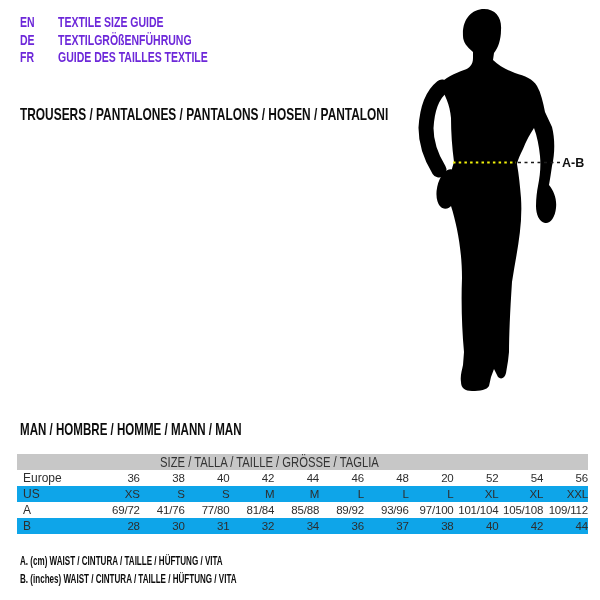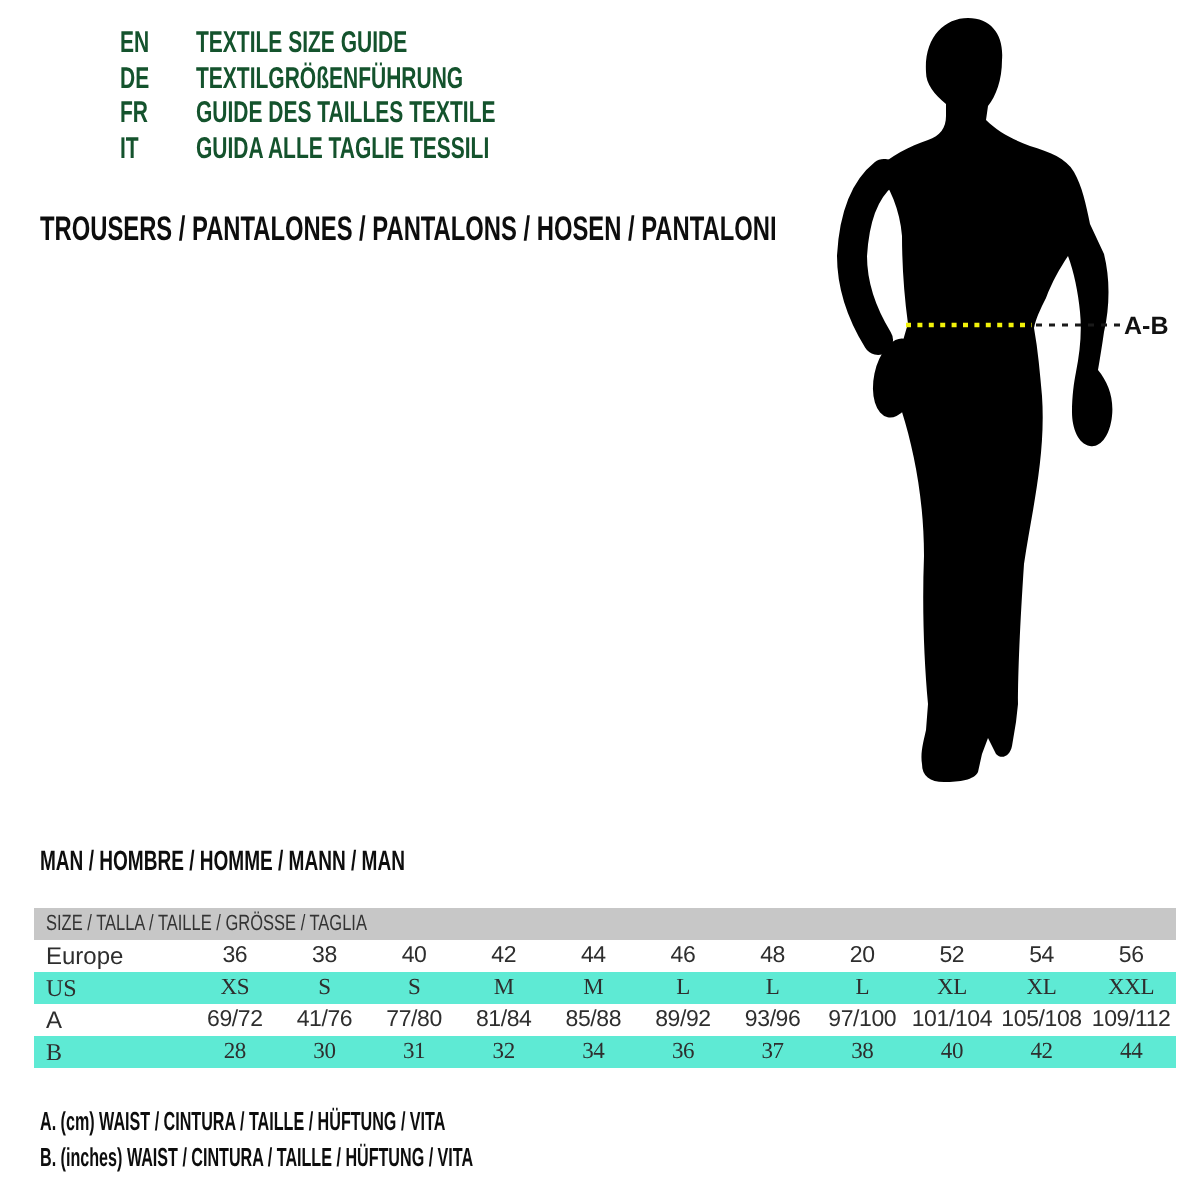--- a/index.html
+++ b/index.html
@@ -7,38 +7,38 @@
     position:relative;width:600px;height:600px;background:#ffffff;
     font-family:"Liberation Sans","DejaVu Sans",sans-serif;color:#111;
     overflow:hidden;
   }
   .cond{display:inline-block;transform:scaleX(0.7);transform-origin:0 50%;white-space:nowrap;}
   .cond85{display:inline-block;transform:scaleX(0.75);transform-origin:0 50%;white-space:nowrap;}
   .cond62{display:inline-block;transform:scaleX(0.62);transform-origin:0 50%;white-space:nowrap;}
   .cond68{display:inline-block;transform:scaleX(0.68);transform-origin:0 50%;white-space:nowrap;}
 
   .lang-list{position:absolute;left:20px;top:13px;}
-  .lang-row{display:flex;height:17.6px;line-height:17.6px;font-size:15px;font-weight:bold;color:#14532d;margin-left:40px;}
+  .lang-row{display:flex;height:17.6px;line-height:17.6px;font-size:15px;font-weight:bold;color:#6d28d9;}
   .lang-code{width:38px;}
   .garment-title{position:absolute;left:20px;top:106px;height:18px;line-height:18px;
     font-size:17px;font-weight:bold;color:#0d0d0d;}
 
   .figure-wrap{position:absolute;left:405px;top:0;width:195px;height:400px;}
 
   .man-title{position:absolute;left:20px;top:422px;height:16px;line-height:16px;
-    font-size:14px;font-weight:bold;color:#0d0d0d;}
+    font-size:17px;font-weight:bold;color:#0d0d0d;}
 
   .size-table{position:absolute;left:17px;top:454px;width:571px;}
   .thead{height:16px;line-height:16px;background:#c7c7c7;padding-left:6px;
-    font-size:11px;color:#333;}
+    font-size:15px;color:#333;text-align:center;}
   .trow{display:grid;grid-template-columns:78px repeat(11,1fr);height:16px;line-height:16px;
     font-size:12px;color:#2e2e2e;}
-  .trow.stripe{background:#5eead4;font-family:Liberation Serif, serif;}
+  .trow.stripe{background:#0ea5e9;}
   .cell.label{padding-left:6px;}
-  .cell.val{text-align:center;font-size:11.5px;letter-spacing:-0.2px;}
+  .cell.val{text-align:right;font-size:11.5px;letter-spacing:-0.2px;}
 
   .footnotes{position:absolute;left:20px;top:552px;}
   .footnote{height:18.2px;line-height:18.2px;font-size:13px;font-weight:bold;color:#0d0d0d;}
 </style>
 </head>
 <body>
 
 <div class="canvas">
 
   <div class="lang-list">
@@ -46,24 +46,20 @@
       <span class="lang-code"><span class="cond">EN</span></span>
       <span class="cond">TEXTILE SIZE GUIDE</span>
     </div>
     <div class="lang-row">
       <span class="lang-code"><span class="cond">DE</span></span>
       <span class="cond">TEXTILGRÖßENFÜHRUNG</span>
     </div>
     <div class="lang-row">
       <span class="lang-code"><span class="cond">FR</span></span>
       <span class="cond">GUIDE DES TAILLES TEXTILE</span>
-    </div>
-    <div class="lang-row">
-      <span class="lang-code"><span class="cond">IT</span></span>
-      <span class="cond">GUIDA ALLE TAGLIE TESSILI</span>
     </div>
   </div>
 
   <div class="garment-title">
     <span class="cond">TROUSERS / PANTALONES / PANTALONS / HOSEN / PANTALONI</span>
   </div>
 
   <div class="figure-wrap">
     <svg width="195" height="400" viewBox="0 0 195 400" xmlns="http://www.w3.org/2000/svg">
 

